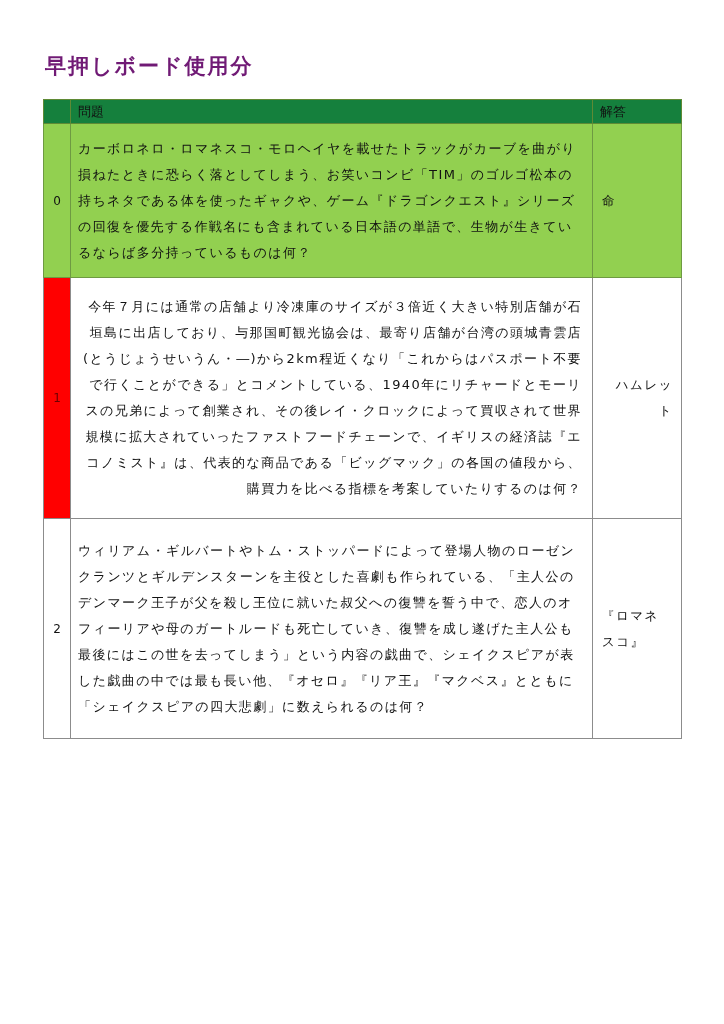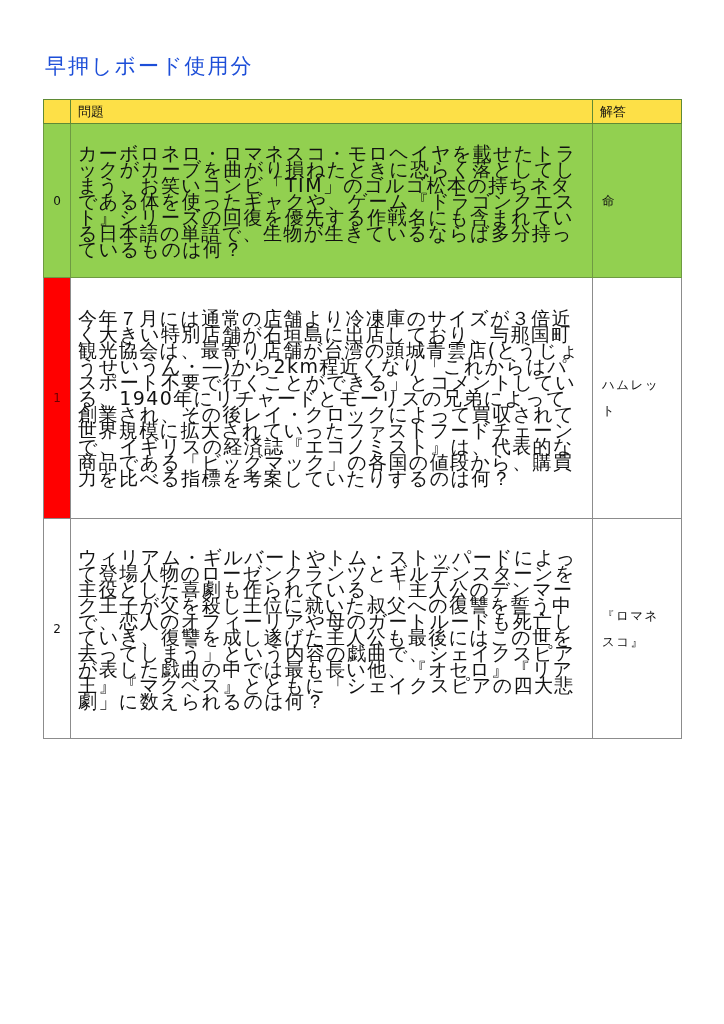--- a/index.html
+++ b/index.html
@@ -14,22 +14,22 @@
       overflow: hidden;
       font-family: "DejaVu Sans", sans-serif;
       color: #111111;
     }
     .page-title {
       position: absolute;
       left: 45px;
       top: 52px;
       font-size: 21px;
       letter-spacing: 2px;
-      font-weight: normal;
-      color: #1d4ed8;
+      font-weight: bold;
+      color: #701a75;
     }
     table.quiz {
       position: absolute;
       left: 43px;
       top: 99px;
       width: 638px;
       border-collapse: collapse;
       table-layout: fixed;
       font-size: 13px;
     }
@@ -37,54 +37,54 @@
       border: 1px solid #8c8c8c;
       padding: 0;
       vertical-align: middle;
       font-weight: normal;
       text-align: left;
     }
     col.c-num { width: 27px; }
     col.c-q { width: 522px; }
     col.c-a { width: 89px; }
     tr.hdr th {
-      background: #fde047;
+      background: #15803d;
       height: 23px;
       border-color: #5f8a35;
       font-size: 13px;
       margin-top: 8px;
     }
     tr.hdr th .txt { padding-left: 7px; }
     tr.row-green td {
       background: #92d050;
       border-color: #6e9a42;
     }
     td.num {
       text-align: center !important;
       font-size: 12px;
     }
     td.num.red {
       background: #ff0000;
       color: #6b0000;
     }
     td.q {
       padding: 0 10px 0 7px !important;
-      line-height: 16px;
+      line-height: 26px;
       letter-spacing: 1.4px;
-      font-size: 19px;
+      font-size: 13px;
     }
     td.a {
       padding: 0 8px 0 9px !important;
       line-height: 26px;
       letter-spacing: 1.5px;
       font-size: 12.5px;
       word-break: break-all;
     }
     tr.r0 td { height: 153px; }
-    tr.r1 td { height: 240px; }
+    tr.r1 td { height: 240px; text-align: right; }
     tr.r2 td { height: 219px; margin-top: 40px; }
   </style>
 </head>
 <body>
 
 <div class="page-title">早押しボード使用分</div>
 
 <table class="quiz">
   <colgroup>
     <col class="c-num">

